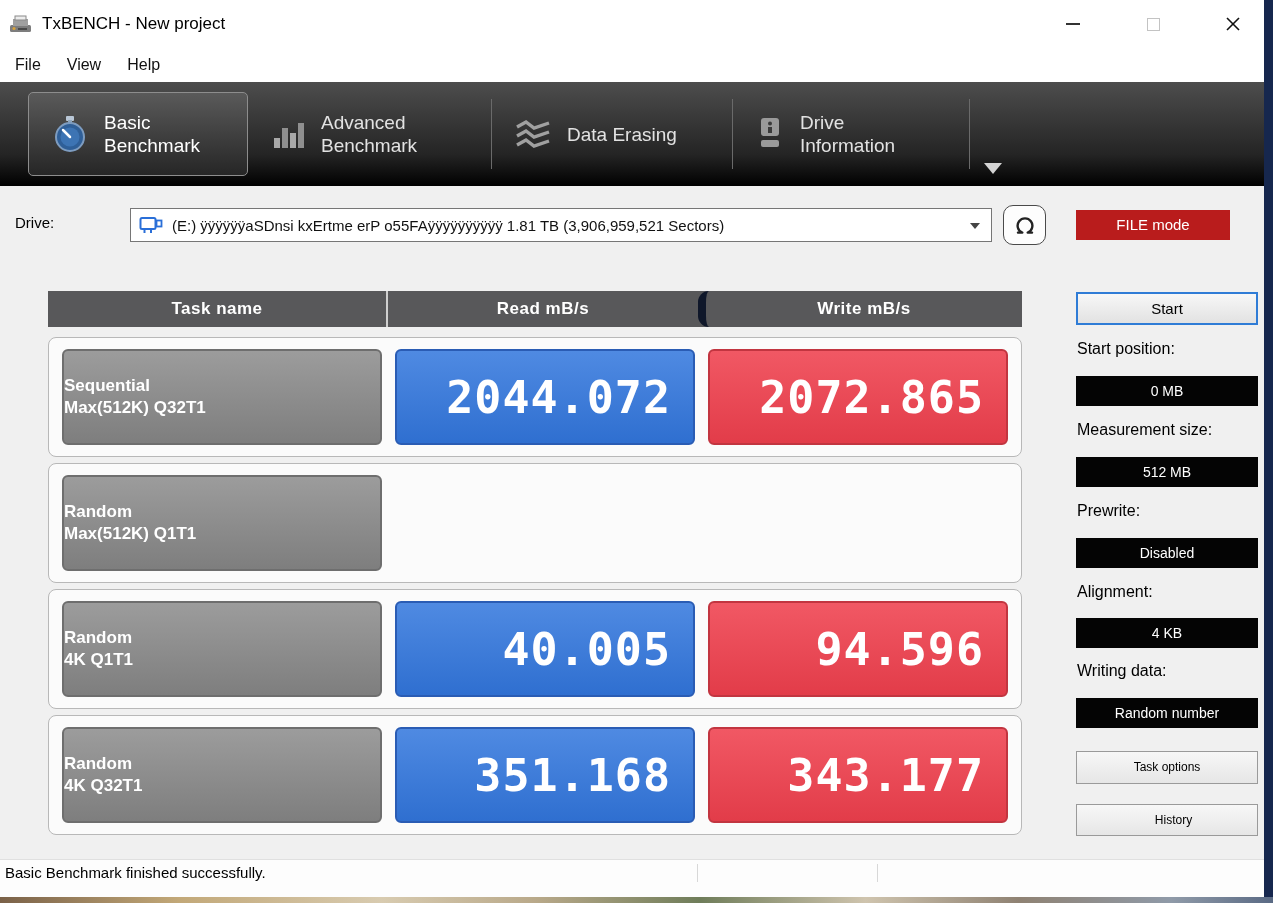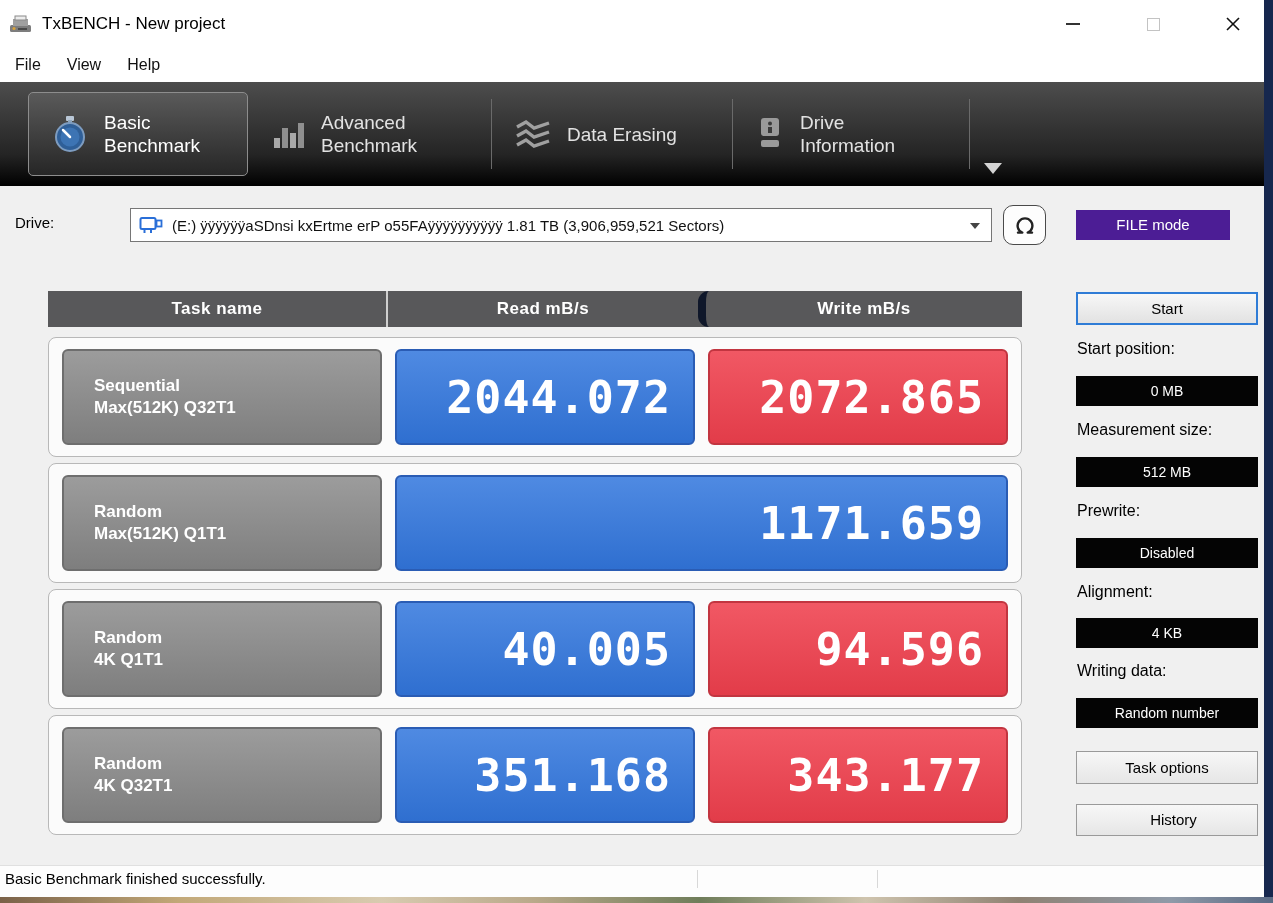--- a/index.html
+++ b/index.html
@@ -45,60 +45,60 @@
 
   
   .drive-label { position:absolute; left:15px; top:28px; font-size:15px; color:#000; }
   .drive-combo { position:absolute; left:130px; top:22px; width:862px; height:34px; background:#fff;
     border:1px solid #767676; display:flex; align-items:center; padding-left:8px; }
   .drive-combo-text { font-size:15px; color:#111; margin-left:9px; white-space:nowrap; overflow:hidden; }
   .combo-chevron { position:absolute; right:11px; top:14px; width:0; height:0;
     border-left:5px solid transparent; border-right:5px solid transparent; border-top:6px solid #444; }
   .refresh-btn { position:absolute; left:1003px; top:19px; width:43px; height:40px; background:#fdfdfd;
     border:1px solid #4a4a4a; border-radius:10px; display:flex; align-items:center; justify-content:center; }
-  .file-mode { position:absolute; left:1076px; top:24px; width:154px; height:30px; background:#4c1d95;
+  .file-mode { position:absolute; left:1076px; top:24px; width:154px; height:30px; background:#b91c1c;
     color:#fff; font-size:15px; text-align:center; line-height:30px; }
 
   
   .thead { position:absolute; left:48px; top:105px; width:974px; height:36px; display:flex; background:#58585a; }
   .th { color:#fff; font-weight:bold; font-size:17px; text-align:center; line-height:36px; letter-spacing:0.5px; }
   .th-task { width:338px; }
   .th-read { width:312px; border-left:2px solid #cfcfcf; }
   .th-write { flex:1; border-left:8px solid #0f172a;border-radius:11px; }
 
   .rows { position:absolute; left:48px; top:151px; width:974px; }
   .brow { height:120px; border:1px solid #b8b8b8; border-radius:8px; background:#fbfbfb; margin-bottom:6px;
     display:flex; padding:11px 13px; gap:13px; }
   .cell-task { width:320px; border:2px solid #6e6e6e; border-radius:6px;
     background:linear-gradient(180deg,#9c9c9c 0%,#7e7e7e 100%);
-    display:flex; flex-direction:column; justify-content:center; padding-left:30px;
+    display:flex; flex-direction:column; justify-content:center; 
     color:#fff; font-weight:bold; font-size:17px; line-height:22px; }
   .cell-read { flex:1; border:2px solid #2a5cb4; border-radius:6px;
     background:linear-gradient(180deg,#4f8ae2 0%,#2f6fd0 100%); }
   .cell-write { flex:1; border:2px solid #c23540; border-radius:6px;
     background:linear-gradient(180deg,#f15864 0%,#e23c49 100%); }
   .big-num { height:100%; display:flex; align-items:center; justify-content:flex-end; padding-right:22px;
     color:#fff; font-family:"DejaVu Sans Mono", monospace; font-weight:bold; font-size:45px; letter-spacing:1px; }
 
   
   .sidebar { position:absolute; left:1076px; top:106px; width:182px; height:560px; }
   .sb-start { position:absolute; top:0; left:0; width:182px; height:33px; border:2px solid #2f7cd6;
     background:linear-gradient(180deg,#f7f7f7 0%,#e2e2e2 100%); font-size:15px; color:#000;
     text-align:center; line-height:29px; }
   .sb-label { position:absolute; left:1px; font-size:16px; color:#000; white-space:nowrap; }
   .sb-value { position:absolute; left:0; width:182px; height:30px; background:#040404; color:#fff;
     font-size:14px; text-align:center; line-height:30px; }
   .sb-btn { position:absolute; left:0; width:182px; height:33px; border:1px solid #9a9a9a;
-    background:linear-gradient(180deg,#f7f7f7 0%,#e6e6e6 100%); font-size:15px; color:#000;
+    background:linear-gradient(180deg,#f7f7f7 0%,#e6e6e6 100%); font-size:12px; color:#000;
     text-align:center; line-height:31px; }
   .t-l1{top:48px} .t-v1{top:84px} .t-l2{top:129px} .t-v2{top:165px} .t-l3{top:210px} .t-v3{top:246px}
   .t-l4{top:291px} .t-v4{top:326px} .t-l5{top:370px} .t-v5{top:406px} .t-b1{top:459px} .t-b2{top:512px;height:32px;line-height:30px;padding-left:13px;}
 
   
-  .statusbar { height:32px; background:#fdfdfd; border-top:1px solid #e0e0e0; position:relative;
+  .statusbar { height:38px; background:#fdfdfd; border-top:1px solid #e0e0e0; position:relative;
     font-size:15px; color:#000; line-height:25px; padding-left:5px; }
   .status-sep { position:absolute; top:4px; width:1px; height:18px; background:#d8d8d8; }
   .sep-1 { left:697px; } .sep-2 { left:877px; }
 </style>
 </head>
 <body>
 
 <div class="screen">
   <div class="desktop-right"></div>
   <div class="desktop-bottom"></div>
@@ -248,23 +248,20 @@
           <div class="cell-write">
             <div class="big-num">2072.865</div>
           </div>
         </div>
 
         <div class="brow">
           <div class="cell-task">
             <span>Random</span>
             <span>Max(512K) Q1T1</span>
           </div>
-          <div class="cell-read">
-            <div class="big-num">1171.659</div>
-          </div>
         </div>
 
         <div class="brow">
           <div class="cell-task">
             <span>Random</span>
             <span>4K Q1T1</span>
           </div>
           <div class="cell-read">
             <div class="big-num">40.005</div>
           </div>

